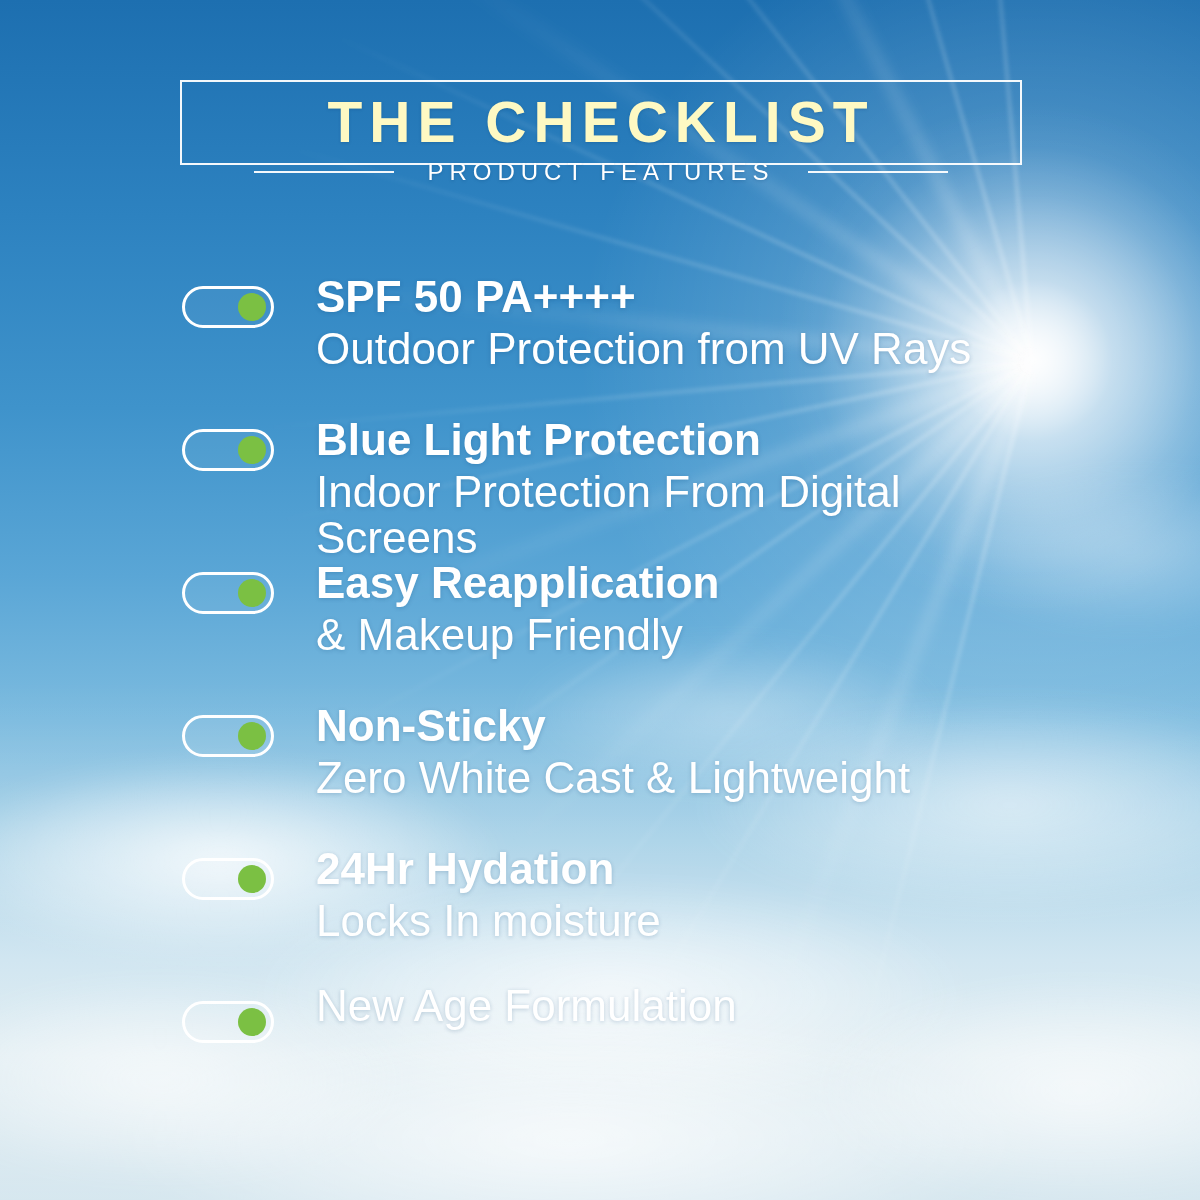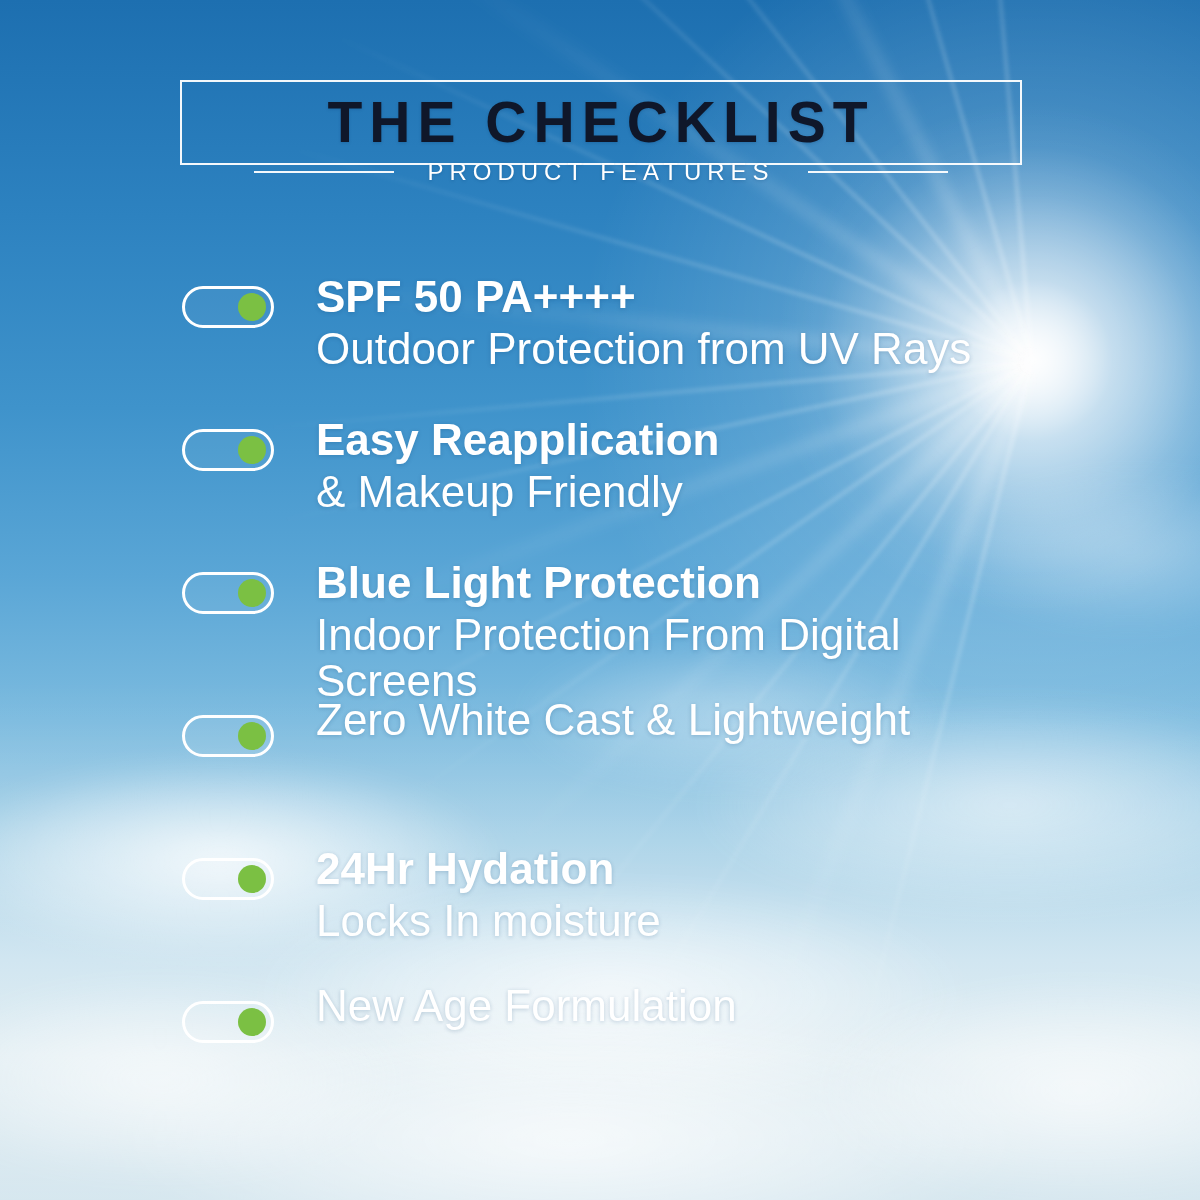--- a/index.html
+++ b/index.html
@@ -100,21 +100,21 @@
     width: 842px;
     height: 85px;
     border: 2px solid rgba(255,255,255,0.95);
   }
   .header-title {
     position: absolute;
     left: 180px;
     top: 86px;
     width: 842px;
     text-align: center;
-    color: #0f172a;
+    color: #fef9c3;
     font-size: 57px;
     font-weight: bold;
     letter-spacing: 7px;
     line-height: 72px;
     text-shadow: 0 1px 3px rgba(0,60,110,0.25);
   }
   .subtitle-wrap {
     position: absolute;
     left: 180px;
     top: 158px;
@@ -247,40 +247,41 @@
         <div class="item-title">SPF 50 PA++++</div>
         <div class="item-sub">Outdoor Protection from UV Rays</div>
       </div>
     </div>
 
     <div class="item">
       <div class="toggle">
         <div class="knob"></div>
       </div>
       <div class="texts">
+        <div class="item-title">Blue Light Protection</div>
+        <div class="item-sub">Indoor Protection From Digital Screens</div>
+      </div>
+    </div>
+
+    <div class="item">
+      <div class="toggle">
+        <div class="knob"></div>
+      </div>
+      <div class="texts">
         <div class="item-title">Easy Reapplication</div>
         <div class="item-sub">&amp; Makeup Friendly</div>
       </div>
     </div>
 
     <div class="item">
       <div class="toggle">
         <div class="knob"></div>
       </div>
       <div class="texts">
-        <div class="item-title">Blue Light Protection</div>
-        <div class="item-sub">Indoor Protection From Digital Screens</div>
-      </div>
-    </div>
-
-    <div class="item">
-      <div class="toggle">
-        <div class="knob"></div>
-      </div>
-      <div class="texts">
+        <div class="item-title">Non-Sticky</div>
         <div class="item-sub">Zero White Cast &amp; Lightweight</div>
       </div>
     </div>
 
     <div class="item">
       <div class="toggle">
         <div class="knob"></div>
       </div>
       <div class="texts">
         <div class="item-title">24Hr Hydation</div>

